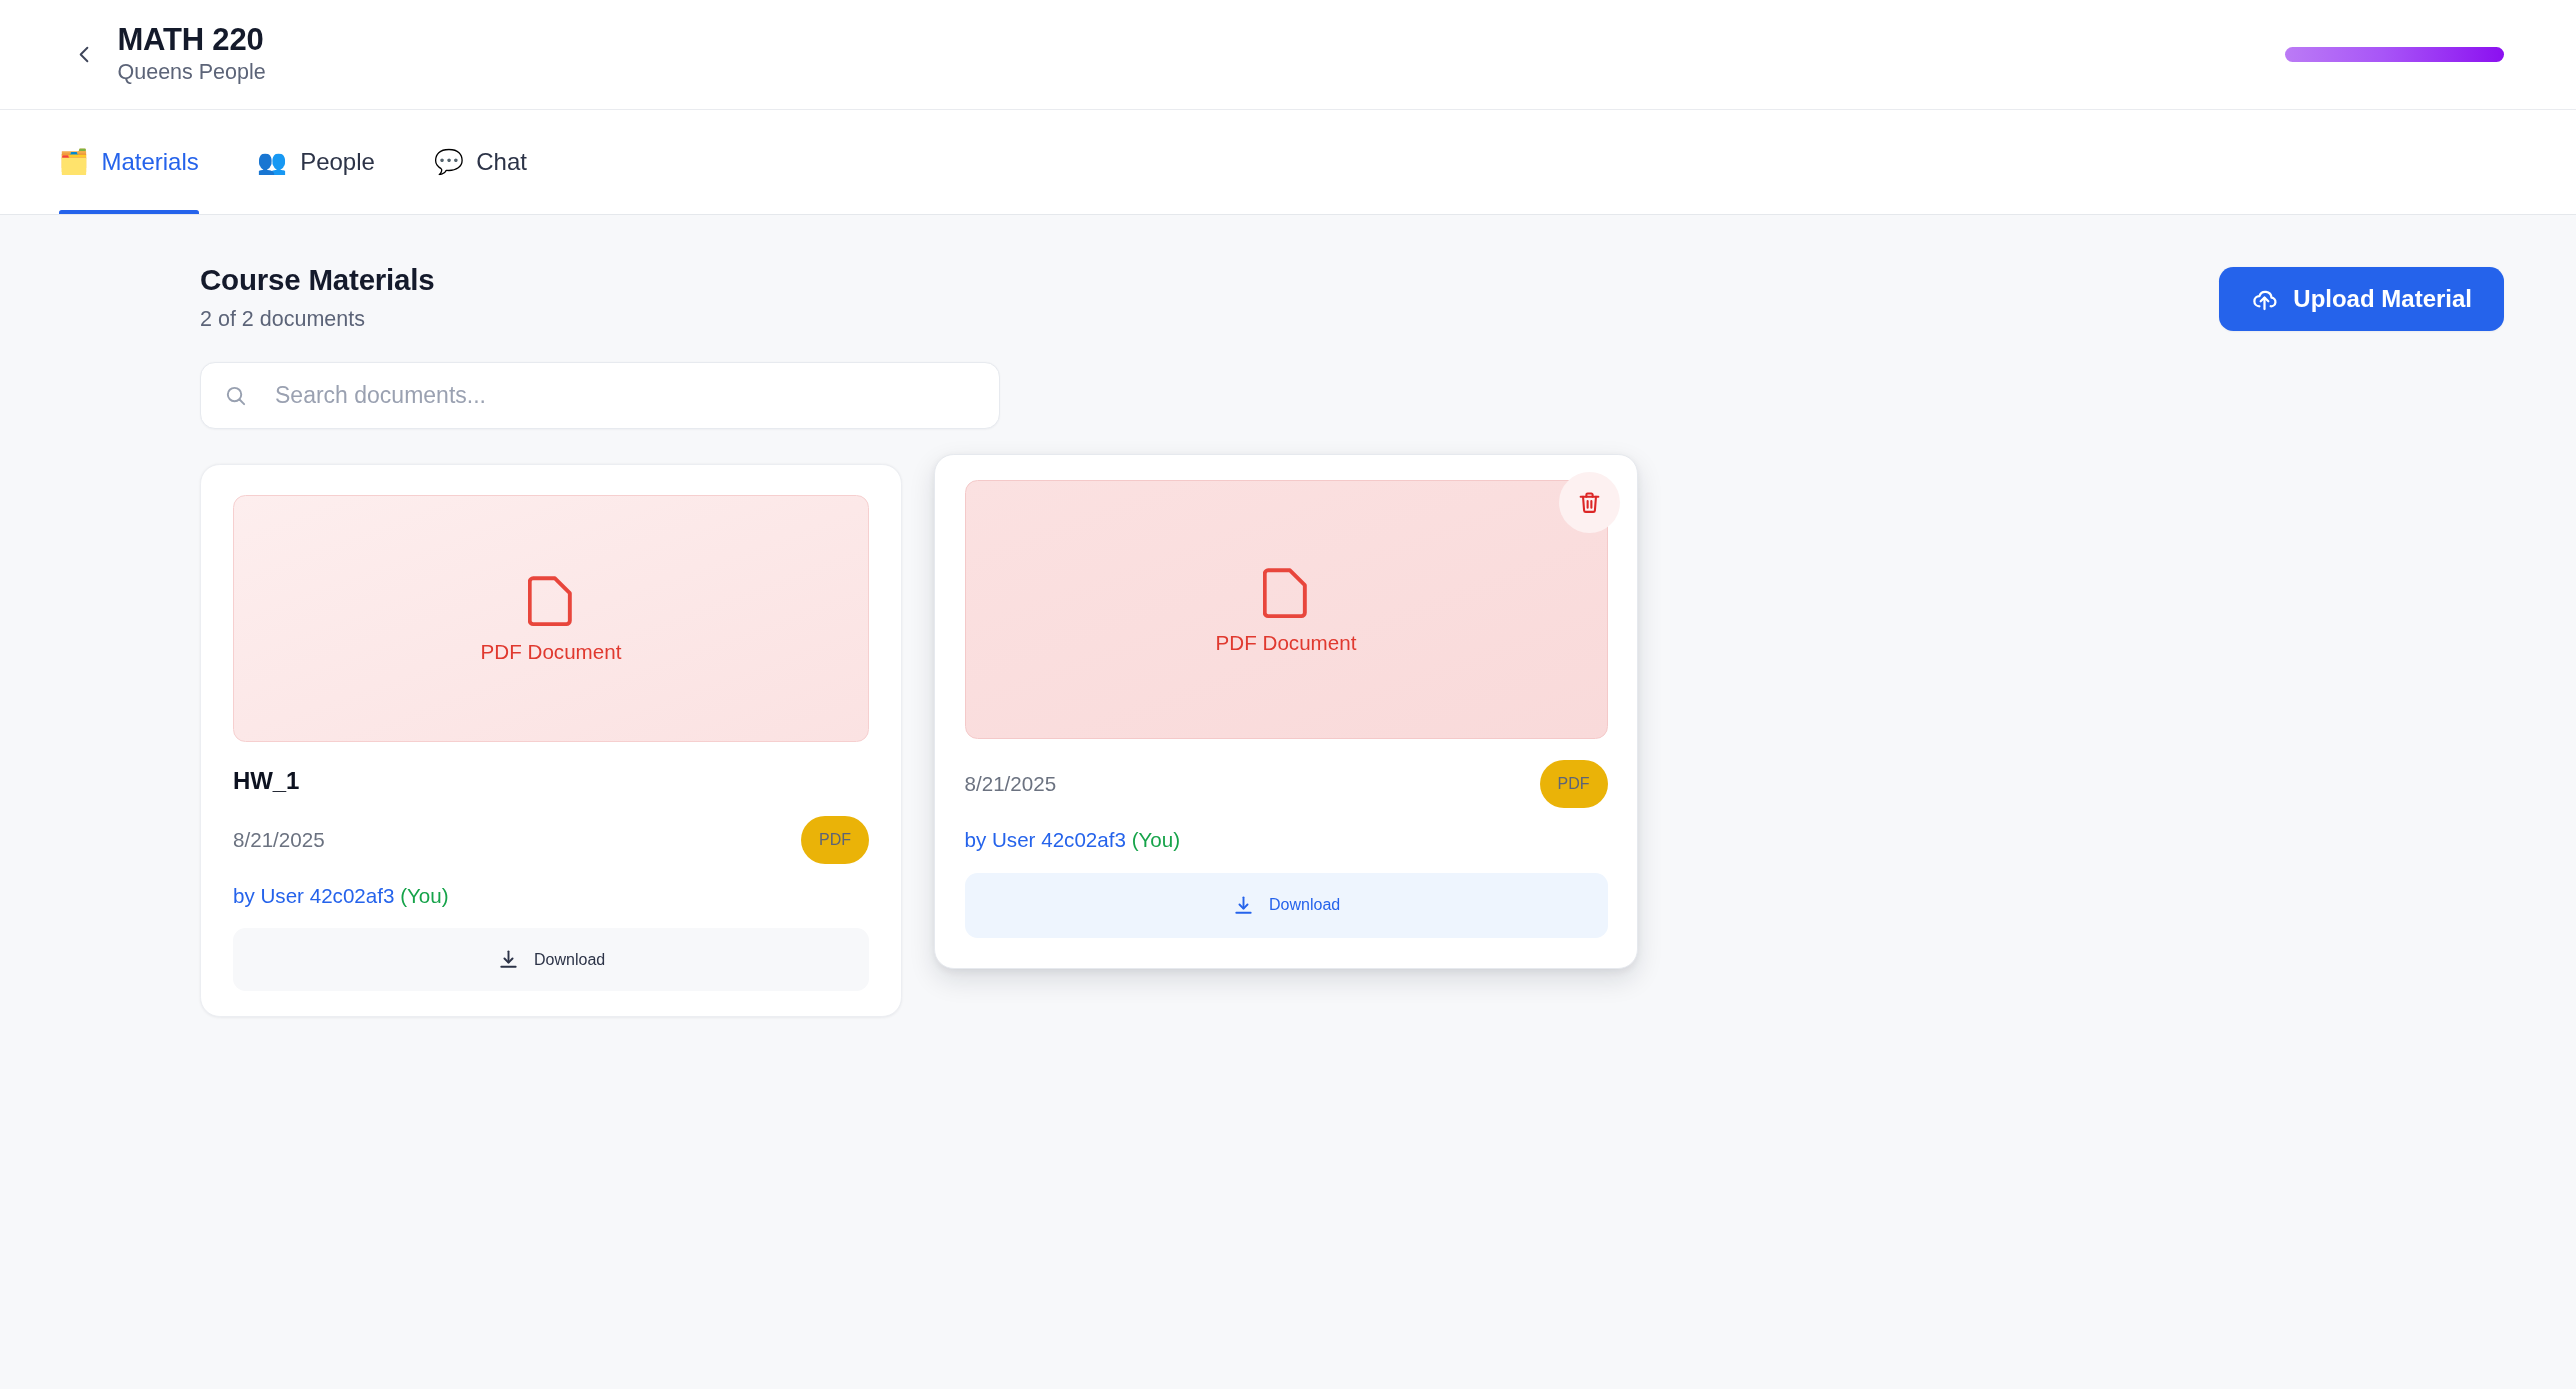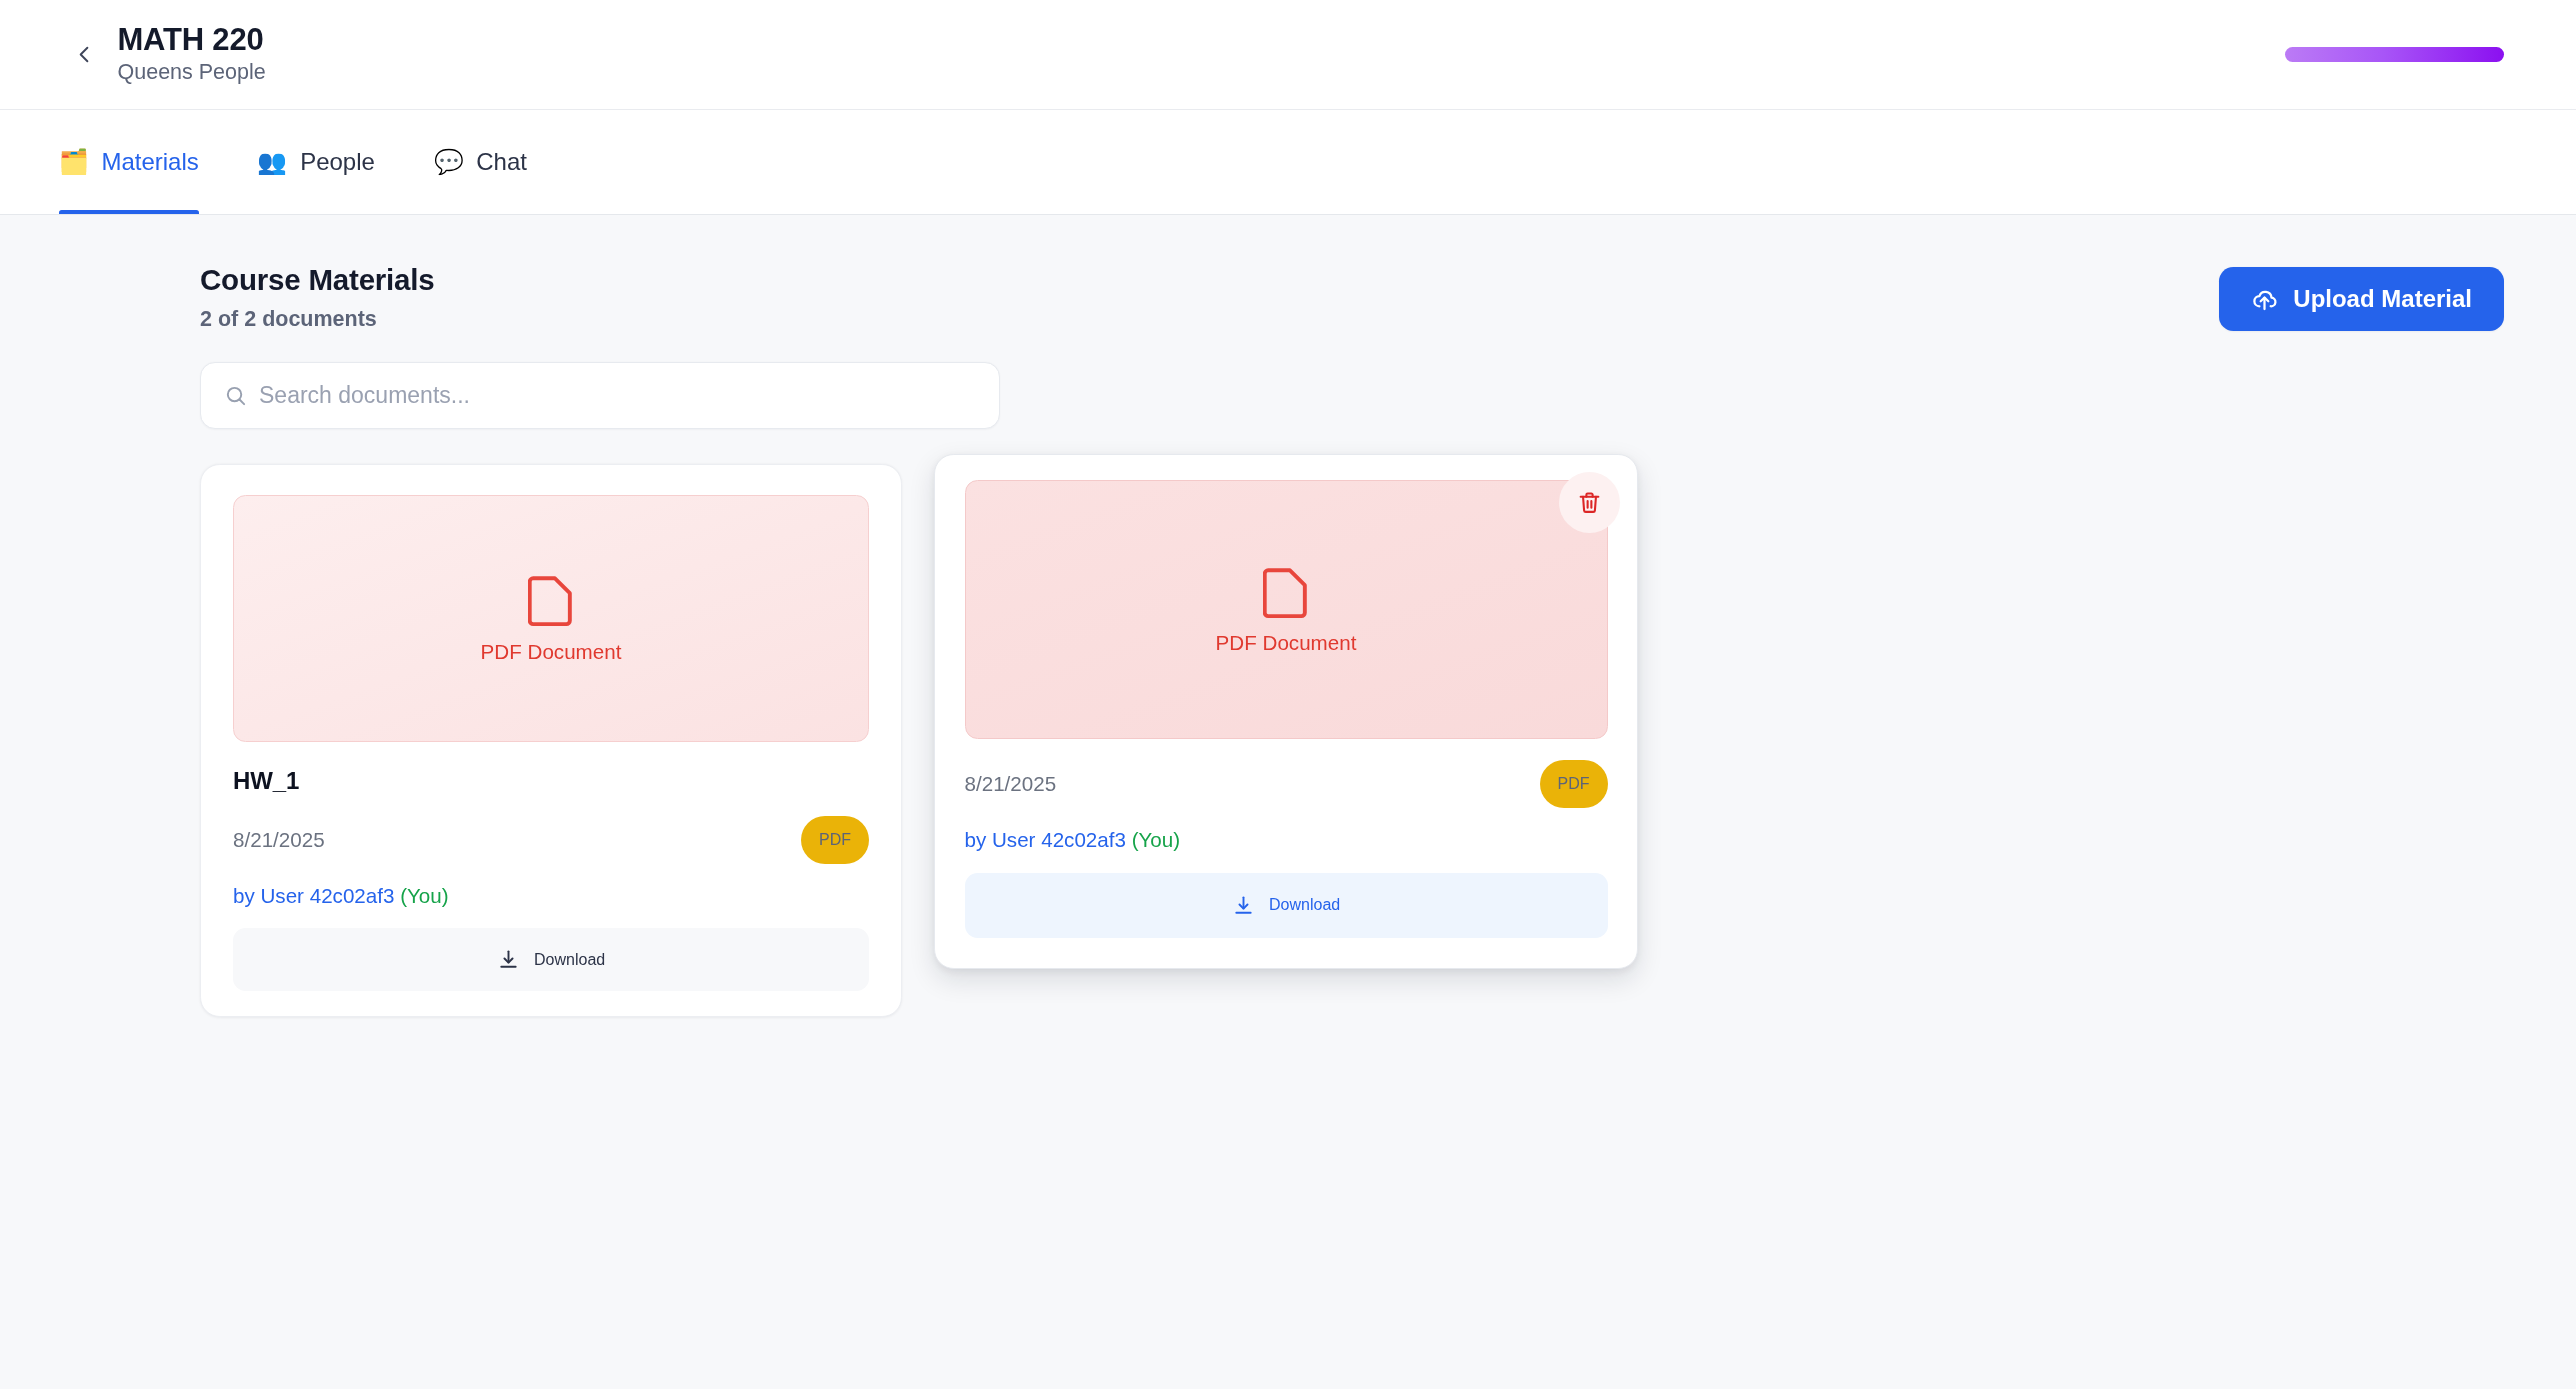--- a/index.html
+++ b/index.html
@@ -132,21 +132,21 @@
     font-weight: 700;
     color: #141a2b;
     letter-spacing: -0.2px;
     line-height: 1.2;
   }
 
   .section-sub {
     margin-top: 9.8px;
     font-size: 21.5px;
     color: #5c6478;
-    font-weight: 700;
+    font-weight: 400;
   }
 
   .upload-button {
     display: inline-flex;
     align-items: center;
     gap: 15px;
     background: #2563eb;
     color: #ffffff;
     font-size: 24px;
     font-weight: 600;
@@ -163,21 +163,21 @@
   
   .search-wrap {
     margin-top: 29.5px;
     width: 800px;
     height: 67px;
     background: #ffffff;
     border: 0.9px solid #e7eaef;
     border-radius: 15px;
     display: flex;
     align-items: center;
-    gap: 12px;
+    gap: 28px;
     padding: 0 23px;
     box-shadow: 0 0.9px 1.8px rgba(16,24,40,.04);
   }
 
   .search-wrap svg { flex: 0 0 auto; display:block; }
 
   .search-input {
     flex: 1 1 auto;
     border: none;
     outline: none;

